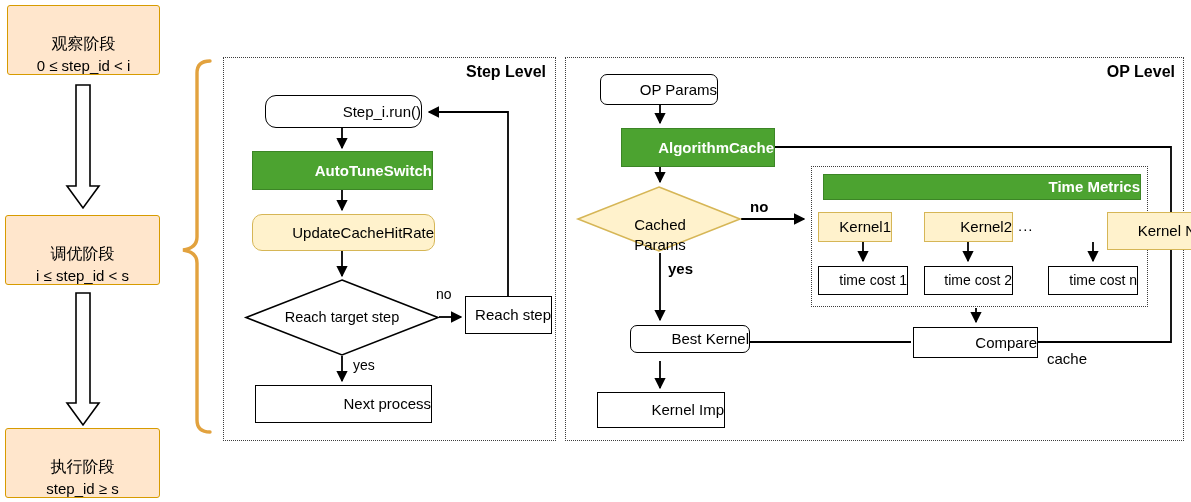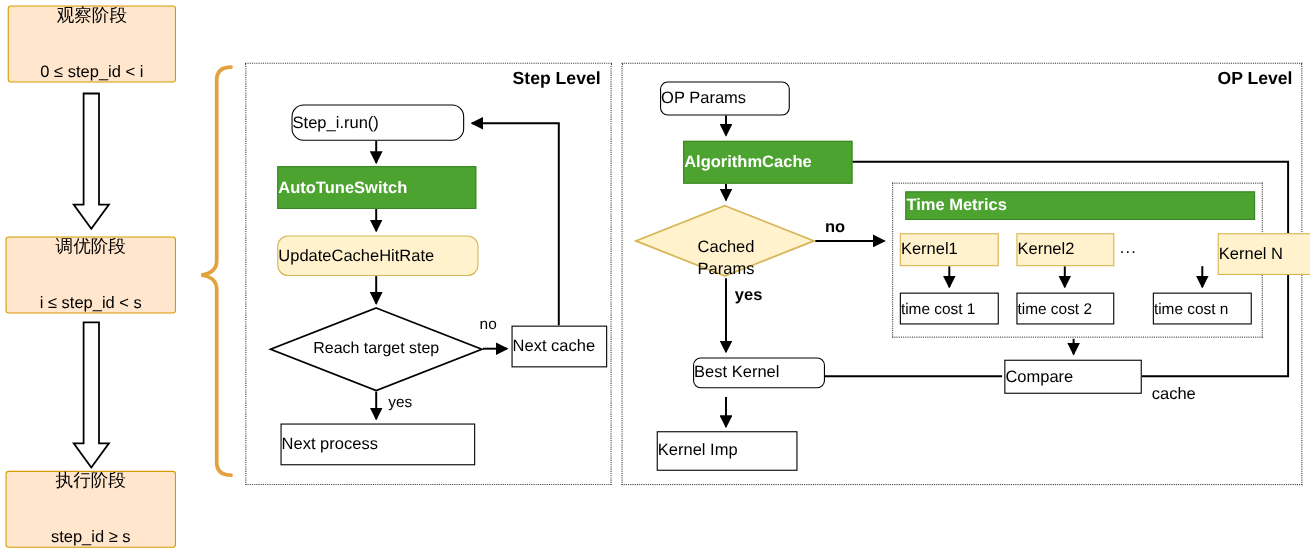--- a/index.html
+++ b/index.html
@@ -5,21 +5,21 @@
   :root{
     --green:#4CA330; --green-border:#3C8526;
     --cream:#FFF2CC; --cream-border:#D6B656;
     --peach:#FFE6CC; --peach-border:#D79B00;
     --brace:#E2A23E; --line:#000000; --frame:#3d3d3d;
   }
   *{margin:0;padding:0;box-sizing:border-box;}
   body{background:#ffffff;font-family:"Liberation Sans","DejaVu Sans",sans-serif;color:#000;}
   .canvas{position:relative;width:1191px;height:502px;background:#fff;overflow:hidden;}
   svg.overlay{position:absolute;left:0;top:0;width:1191px;height:502px;pointer-events:none;}
-  .node{position:absolute;display:flex;align-items:center;justify-content:space-between;
+  .node{position:absolute;display:flex;align-items:center;justify-content:flex-end;
         background:#fff;border:1.6px solid #000;font-size:15px;text-align:center;line-height:1.15;}
   .green{background:var(--green);border-color:var(--green-border);color:#fff;font-weight:bold;}
   .cream{background:var(--cream);border-color:var(--cream-border);}
   .peach{background:var(--peach);border:1.6px solid var(--peach-border);border-radius:3px;
          flex-direction:column;gap:3px;}
   .peach .ptitle{font-size:16px;}
   .peach .pformula{font-size:15px;}
   .r6{border-radius:7px;}
   .r9{border-radius:10px;}
   .frame{position:absolute;border:1.7px dotted var(--frame);background:transparent;}
@@ -89,38 +89,38 @@
 
   <div class="frame" style="left:223px;top:57px;width:333px;height:384px;"></div>
   <div class="frame-label" style="left:440px;top:63px;width:106px;">Step Level</div>
 
   <div class="node" style="left:265px;top:95px;width:157px;height:33px;border-radius:11px;">Step_i.run()</div>
   <div class="node green" style="left:252px;top:151px;width:181px;height:39px;">AutoTuneSwitch</div>
   <div class="node cream r9" style="left:252px;top:214px;width:183px;height:37px;">UpdateCacheHitRate</div>
   <div class="dtext" style="left:252px;top:305px;width:180px;height:25px;font-size:14.5px;">Reach target step</div>
   <div class="lbl" style="left:435px;top:286px;">no</div>
   <div class="lbl" style="left:352px;top:357px;">yes</div>
-  <div class="node" style="left:465px;top:296px;width:87px;height:38px;">Next cache</div>
+  <div class="node" style="left:465px;top:296px;width:87px;height:38px;">Reach step</div>
   <div class="node" style="left:255px;top:385px;width:177px;height:38px;">Next process</div>
 
   <div class="frame" style="left:565px;top:57px;width:619px;height:384px;"></div>
   <div class="frame-label" style="left:1085px;top:63px;width:90px;">OP Level</div>
 
   <div class="node r6" style="left:600px;top:74px;width:118px;height:31px;">OP Params</div>
   <div class="node green" style="left:580px;top:128px;width:154px;height:39px;margin-left:41px;">AlgorithmCache</div>
   <div class="dtext" style="left:599px;top:194px;width:122px;height:50px;margin-top:16px;">
     <div>Cached</div>
     <div>Params</div>
   </div>
   <div class="lbl b" style="left:749px;top:198px;">no</div>
   <div class="lbl b" style="left:667px;top:260px;">yes</div>
 
   <div class="frame" style="left:811px;top:166px;width:337px;height:141px;"></div>
   <div class="node green" style="left:823px;top:174px;width:318px;height:26px;font-size:15px;">Time Metrics</div>
-  <div class="node cream" style="left:818px;top:212px;width:90px;height:30px;">Kernel1</div>
+  <div class="node cream" style="left:818px;top:212px;width:74px;height:30px;">Kernel1</div>
   <div class="node cream" style="left:924px;top:212px;width:89px;height:30px;">Kernel2</div>
   <div class="dots" style="left:1018px;top:217px;">...</div>
   <div class="node cream" style="left:1107px;top:212px;width:90px;height:38px;">Kernel N</div>
   <div class="node" style="left:818px;top:266px;width:90px;height:29px;font-size:14px;">time cost 1</div>
   <div class="node" style="left:924px;top:266px;width:89px;height:29px;font-size:14px;">time cost 2</div>
   <div class="node" style="left:1048px;top:266px;width:90px;height:29px;font-size:14px;">time cost n</div>
 
   <div class="node" style="left:913px;top:327px;width:125px;height:31px;">Compare</div>
   <div class="lbl" style="left:1046px;top:350px;font-size:15px;">cache</div>
   <div class="node r6" style="left:602px;top:325px;width:120px;height:28px;margin-left:28px;">Best Kernel</div>

